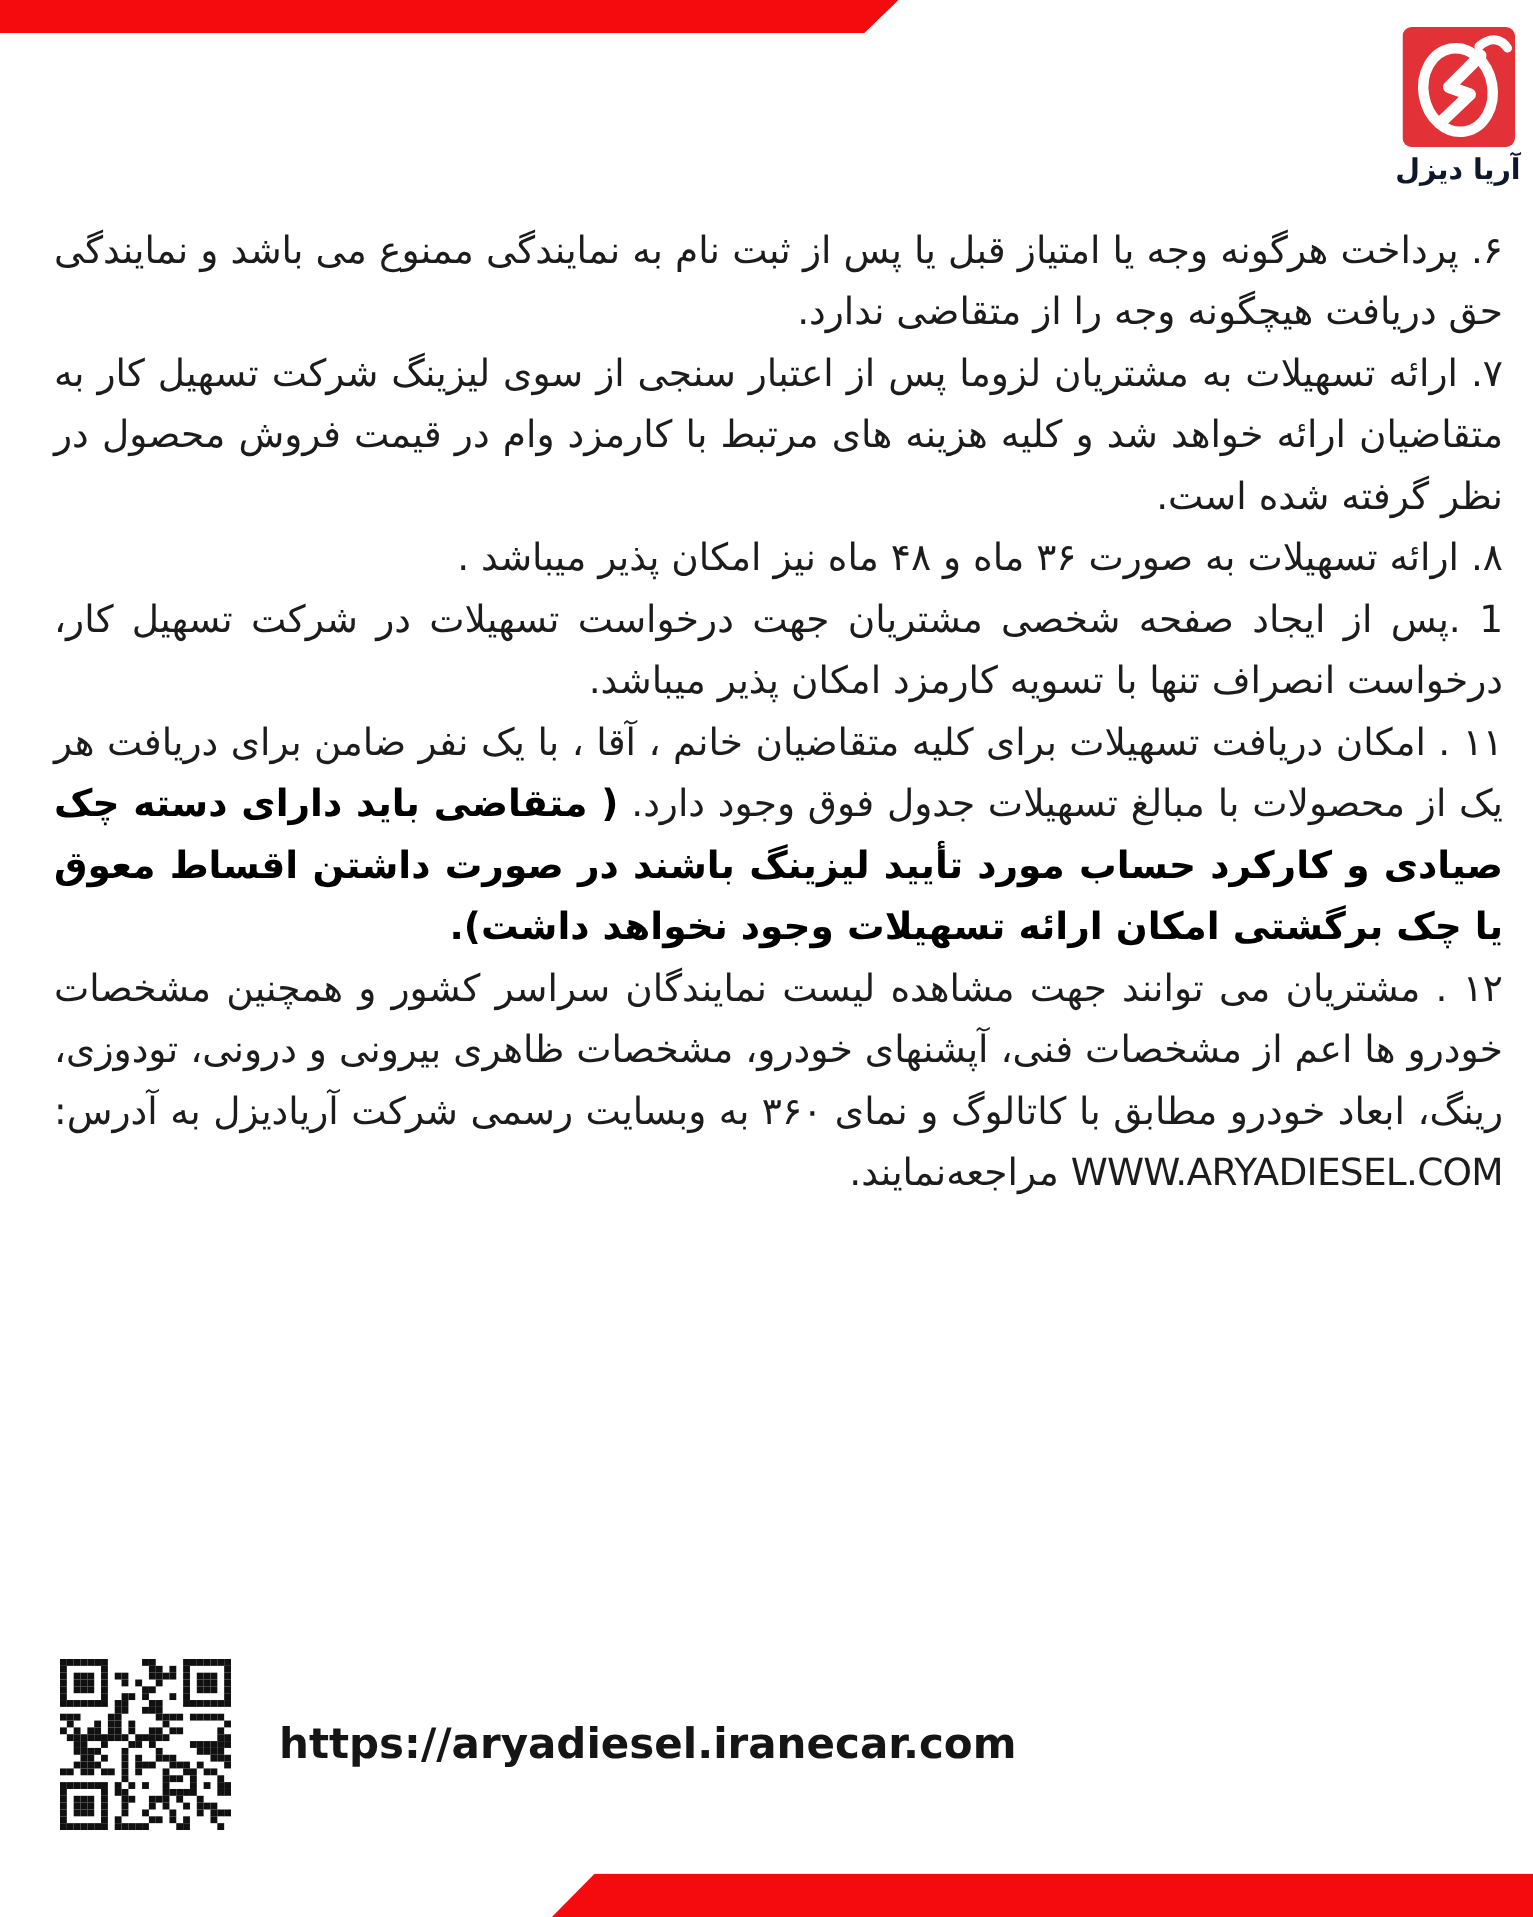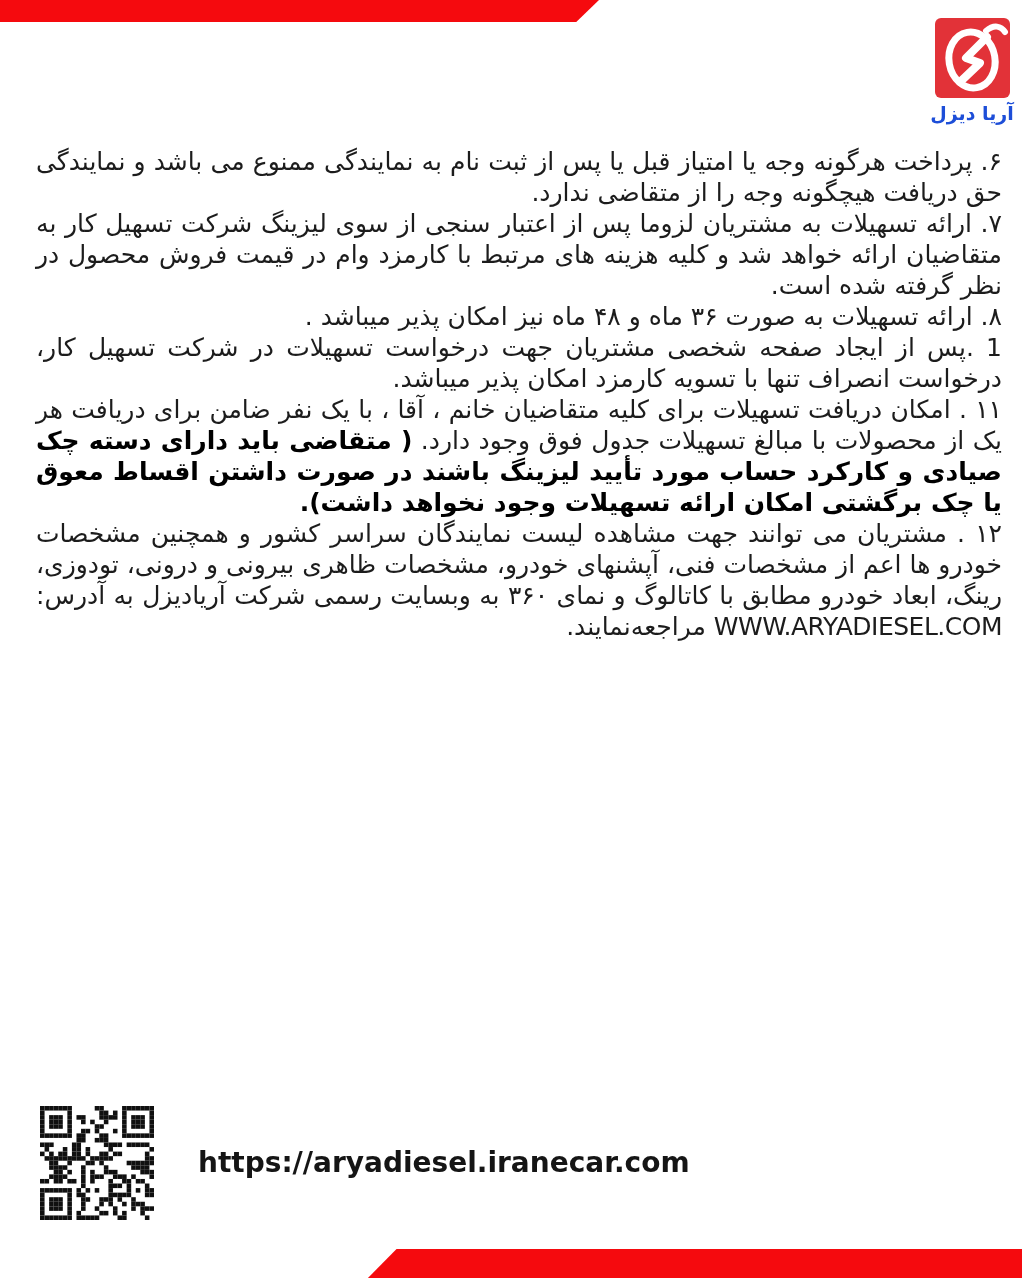--- a/index.html
+++ b/index.html
@@ -26,42 +26,42 @@
   }
   
   .logo-block{
     position:absolute;top:18px;left:926px;width:92px;
     text-align:center;
   }
   .logo-block svg{display:block;margin:0 auto;}
   .logo-name{
     margin-top:4px;
     direction:rtl;
-    font-size:19px;font-weight:bold;color:#1d4ed8;
+    font-size:19px;font-weight:bold;color:#0f172a;
     white-space:nowrap;
   }
   
   .terms{
     position:absolute;top:146px;right:20px;left:36px;
     direction:rtl;
     text-align:justify;
-    font-size:25px;line-height:31px;
+    font-size:25px;line-height:41px;
     color:#1c1c1c;
   }
   .terms p{margin:0;}
   .terms .bold{font-weight:bold;color:#000;}
   .url-inline{direction:ltr;unicode-bidi:embed;letter-spacing:-0.5px;}
   .caption{padding-left:160px;}
   
   .qr{
     position:absolute;left:40px;top:1106px;
     width:114px;height:114px;fill:#101010;
   }
   .qr-url{
-    position:absolute;left:198px;top:1146px;
+    position:absolute;left:186px;top:1146px;
     direction:ltr;
     font-size:28px;font-weight:bold;color:#151515;
     white-space:nowrap;
   }
 </style>
 </head>
 <body>
 
 <div class="page">
 

